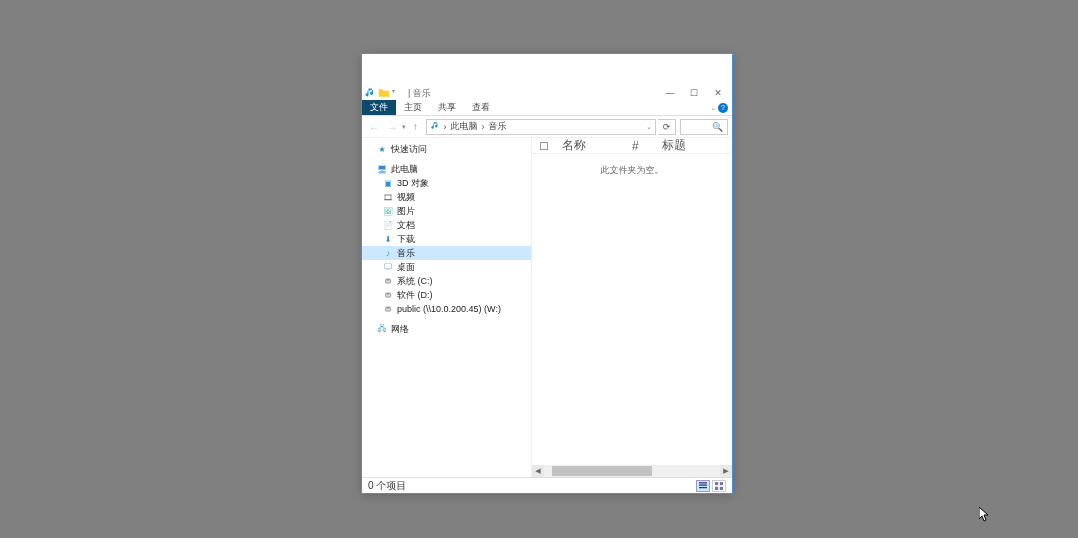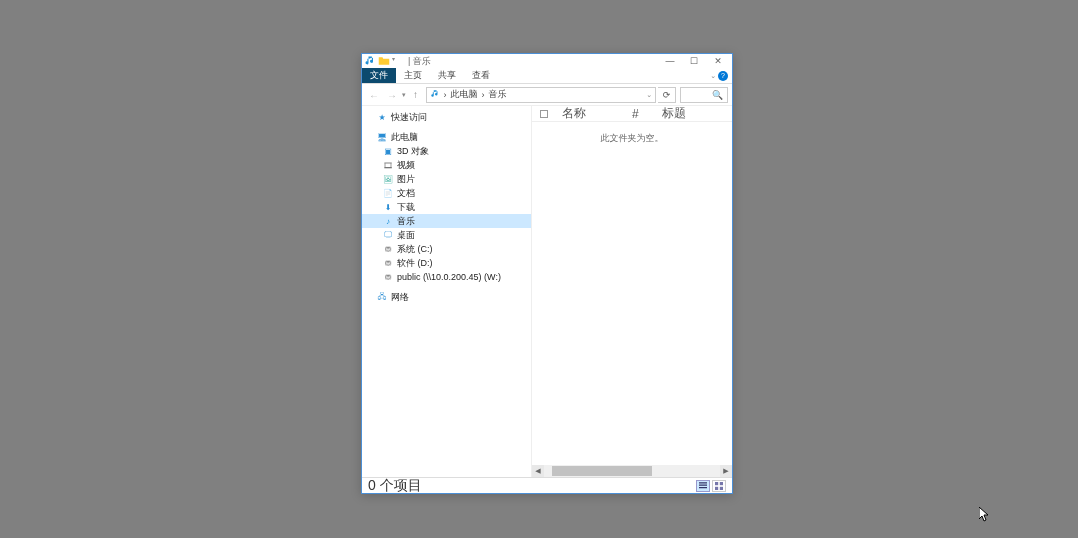--- a/index.html
+++ b/index.html
@@ -3,21 +3,21 @@
 <meta charset="utf-8">
 <style>
   * { box-sizing: border-box; margin: 0; padding: 0; font-family: "Microsoft YaHei", "Segoe UI", sans-serif; }
   body { background: #808080; width: 1078px; height: 538px; overflow: hidden; position: relative; }
   .window {
     position: absolute; left: 361px; top: 53px; width: 372px; height: 441px;
     background: #fff; border: 1px solid #4b8fd6; box-shadow: 0 2px 10px rgba(0,0,0,.2);
     display: flex; flex-direction: column; font-size: 9px; color: #000;
   }
   
-  .titlebar { height: 14px; display: flex; align-items: center; background: #fff; padding: 0 2px; }
+  .titlebar { height: 14px; display: flex; align-items: center; background: #fff; padding: 0 2px; margin-top: 32px; }
   .titlebar .qat { display: flex; align-items: center; gap: 2px; }
   .titlebar .qat-icon { width: 12px; height: 12px; display: inline-block; }
   .titlebar .title-text { margin-left: 4px; color: #666; font-size: 9px; }
   .titlebar .spacer { flex: 1; }
   .winbtn { width: 24px; height: 14px; display: flex; align-items: center; justify-content: center; color: #555; font-size: 9px; }
   .winbtn.close { color: #666; }
   
   .ribbon { height: 16px; display: flex; align-items: stretch; border-bottom: 1px solid #ddd; background: #fff; }
   .ribbon-tab { padding: 0 8px; display: flex; align-items: center; font-size: 9px; color: #444; }
   .ribbon-tab.active { background: #0c4a6e; color: #fff; }
@@ -45,21 +45,21 @@
   .colheader { height: 16px; display: flex; align-items: center; border-bottom: 1px solid #eee; font-size: 12px; color: #555; }
   .colheader .chk { width: 24px; display: flex; justify-content: center; }
   .colheader .col { padding: 0 6px; }
   .empty-msg { text-align: center; color: #666; font-size: 9px; padding-top: 10px; }
   .content-list { flex: 1; position: relative; }
   .hscroll { height: 12px; display: flex; align-items: center; background: #f0f0f0; }
   .hscroll .arrow { width: 12px; height: 12px; display: flex; align-items: center; justify-content: center; color: #666; font-size: 7px; background: #e8e8e8; }
   .hscroll .track { flex: 1; height: 12px; background: #f0f0f0; position: relative; }
   .hscroll .thumb { position: absolute; left: 8px; width: 100px; height: 10px; top: 1px; background: #c2c2c2; }
   
-  .statusbar { height: 16px; border-top: 1px solid #ddd; display: flex; align-items: center; padding: 0 6px; font-size: 14px; color: #333; }
+  .statusbar { height: 16px; border-top: 1px solid #ddd; display: flex; align-items: center; padding: 0 6px; font-size: 10px; color: #333; }
   .statusbar .spacer { flex: 1; }
   .viewbtn { width: 14px; height: 12px; border: 1px solid #ccc; margin-left: 2px; display: flex; align-items: center; justify-content: center; font-size: 7px; }
   .viewbtn.active { background: #cce8ff; border-color: #99c; }
   .chevron { font-size: 7px; color: #888; }
   .cursor { position: absolute; left: 979px; top: 507px; width: 12px; height: 16px; pointer-events: none; }
 </style>
 </head>
 <body>
 
 <div class="window">

